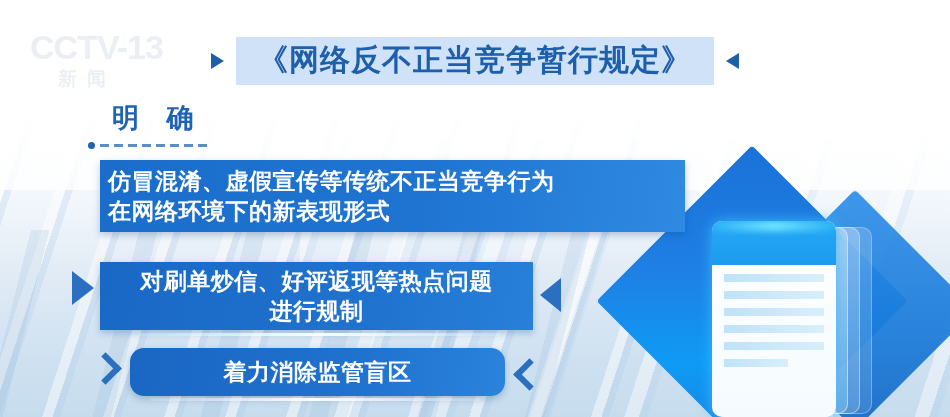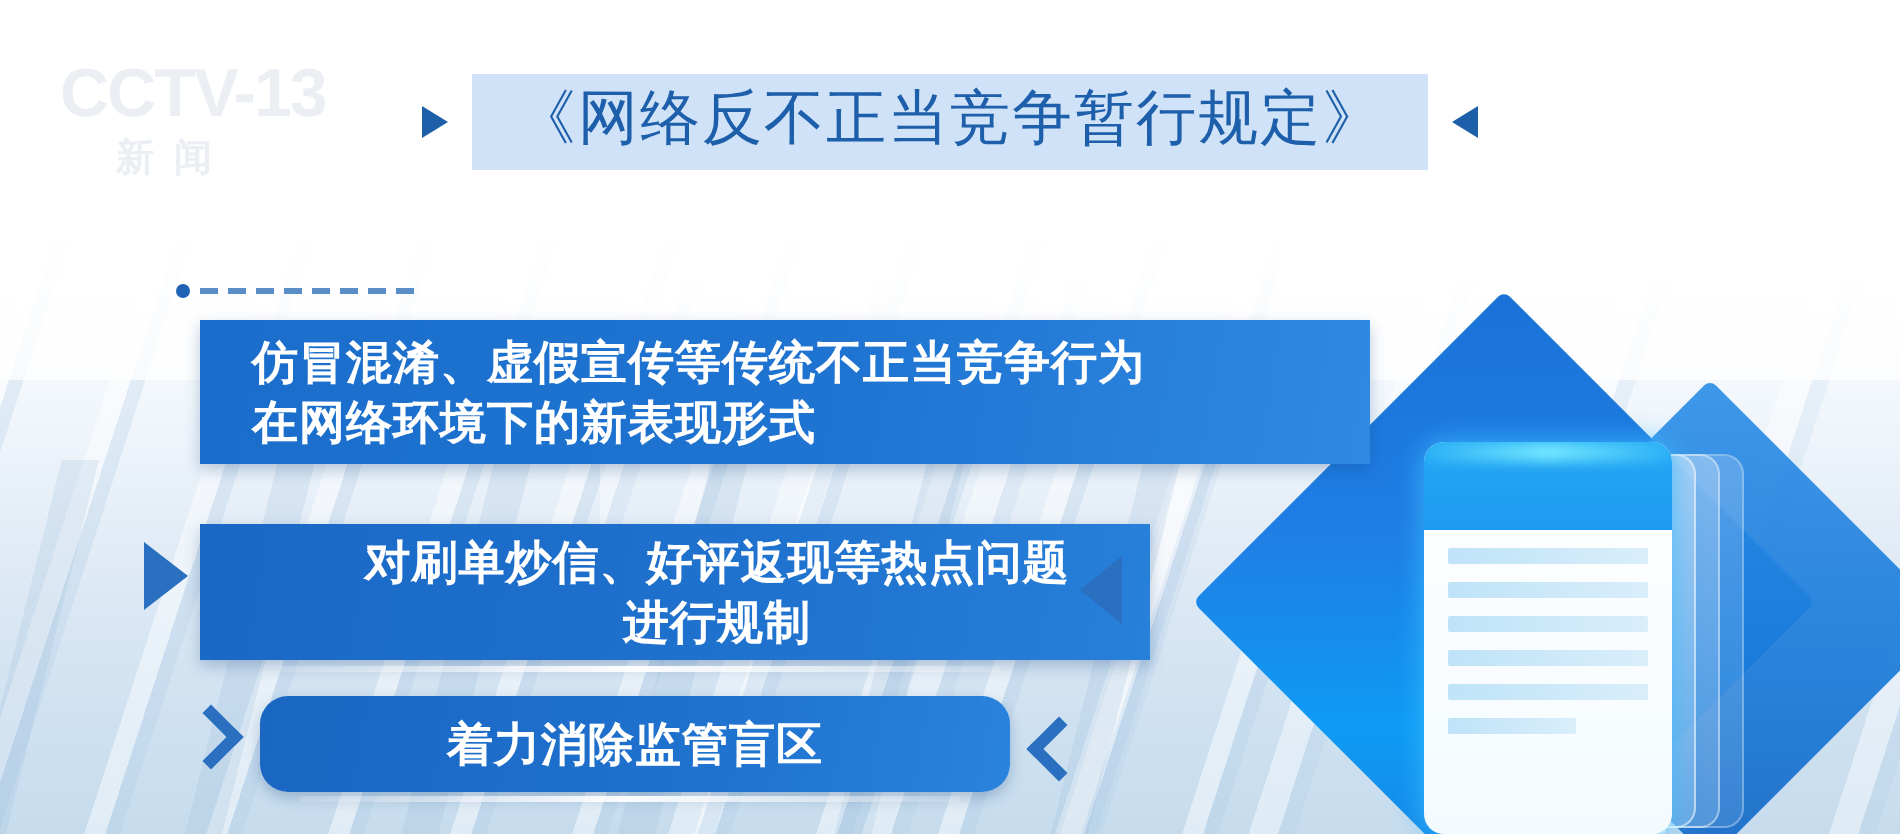--- a/index.html
+++ b/index.html
@@ -212,21 +212,21 @@
     border-bottom: 8px solid transparent;
   }
   .tri-right { border-left: 13px solid #1d5fa8; }
   .tri-left  { border-right: 13px solid #1d5fa8; }
   .title-band {
     background: #cfe2f7;
     padding: 6px 22px 8px 22px;
   }
   .title-text {
     font-size: 30px;
-    font-weight: normal;
+    font-weight: bold;
     color: #1d5faa;
     letter-spacing: 1px;
     line-height: 34px;
     white-space: nowrap;
   }
 
   
   .section-label {
     position: absolute;
     left: 112px;
@@ -276,33 +276,32 @@
     white-space: pre-line;
   }
 
   #box1 {
     left: 100px;
     top: 160px;
     width: 585px;
     height: 72px;
     background: linear-gradient(100deg, #1a6dcb 0%, #1f74d2 55%, #2f8ae2 100%);
     justify-content: flex-start;
-    padding-left: 26px;
+    padding-left: 8px;
     box-sizing: border-box;
     text-align: left;
   }
   #box1 .box-text { text-align: left; }
 
   #box2 {
     left: 100px;
     top: 262px;
     width: 433px;
     height: 68px;
     background: linear-gradient(100deg, #1a68c6 0%, #1f72ce 60%, #2780da 100%);
-    padding-left: 42px;
   }
 
   #box3 {
     left: 130px;
     top: 348px;
     width: 375px;
     height: 48px;
     background: linear-gradient(100deg, #1a66c3 0%, #1f72ce 60%, #2a83dc 100%);
     border-radius: 14px;
   }
@@ -393,20 +392,23 @@
   </div>
 
   <div class="title-wrap">
     <div class="tri tri-right"></div>
     <div class="title-band">
       <div class="title-text">《网络反不正当竞争暂行规定》</div>
     </div>
     <div class="tri tri-left"></div>
   </div>
 
+  <div class="section-label">
+    <div class="section-label-text">明 确</div>
+  </div>
   <div class="dash-row">
     <div class="dot"></div>
     <div class="dash"></div>
     <div class="dash"></div>
     <div class="dash"></div>
     <div class="dash"></div>
     <div class="dash"></div>
     <div class="dash"></div>
     <div class="dash"></div>
     <div class="dash"></div>

